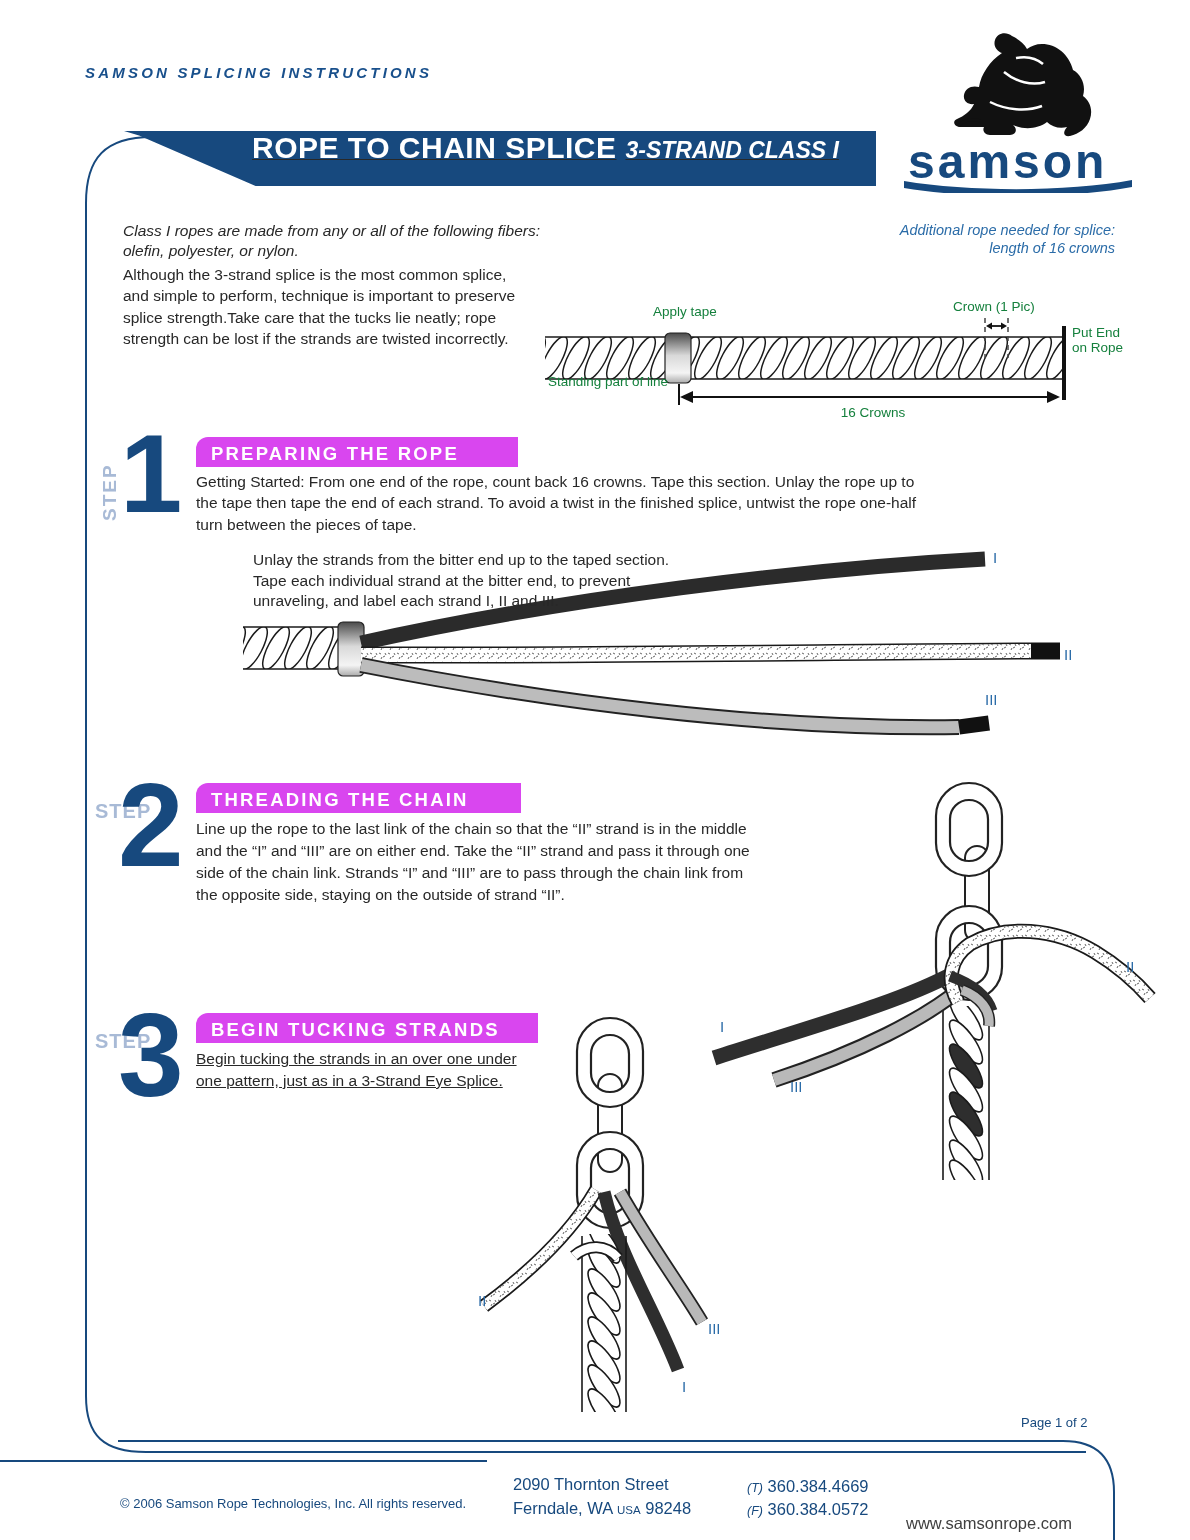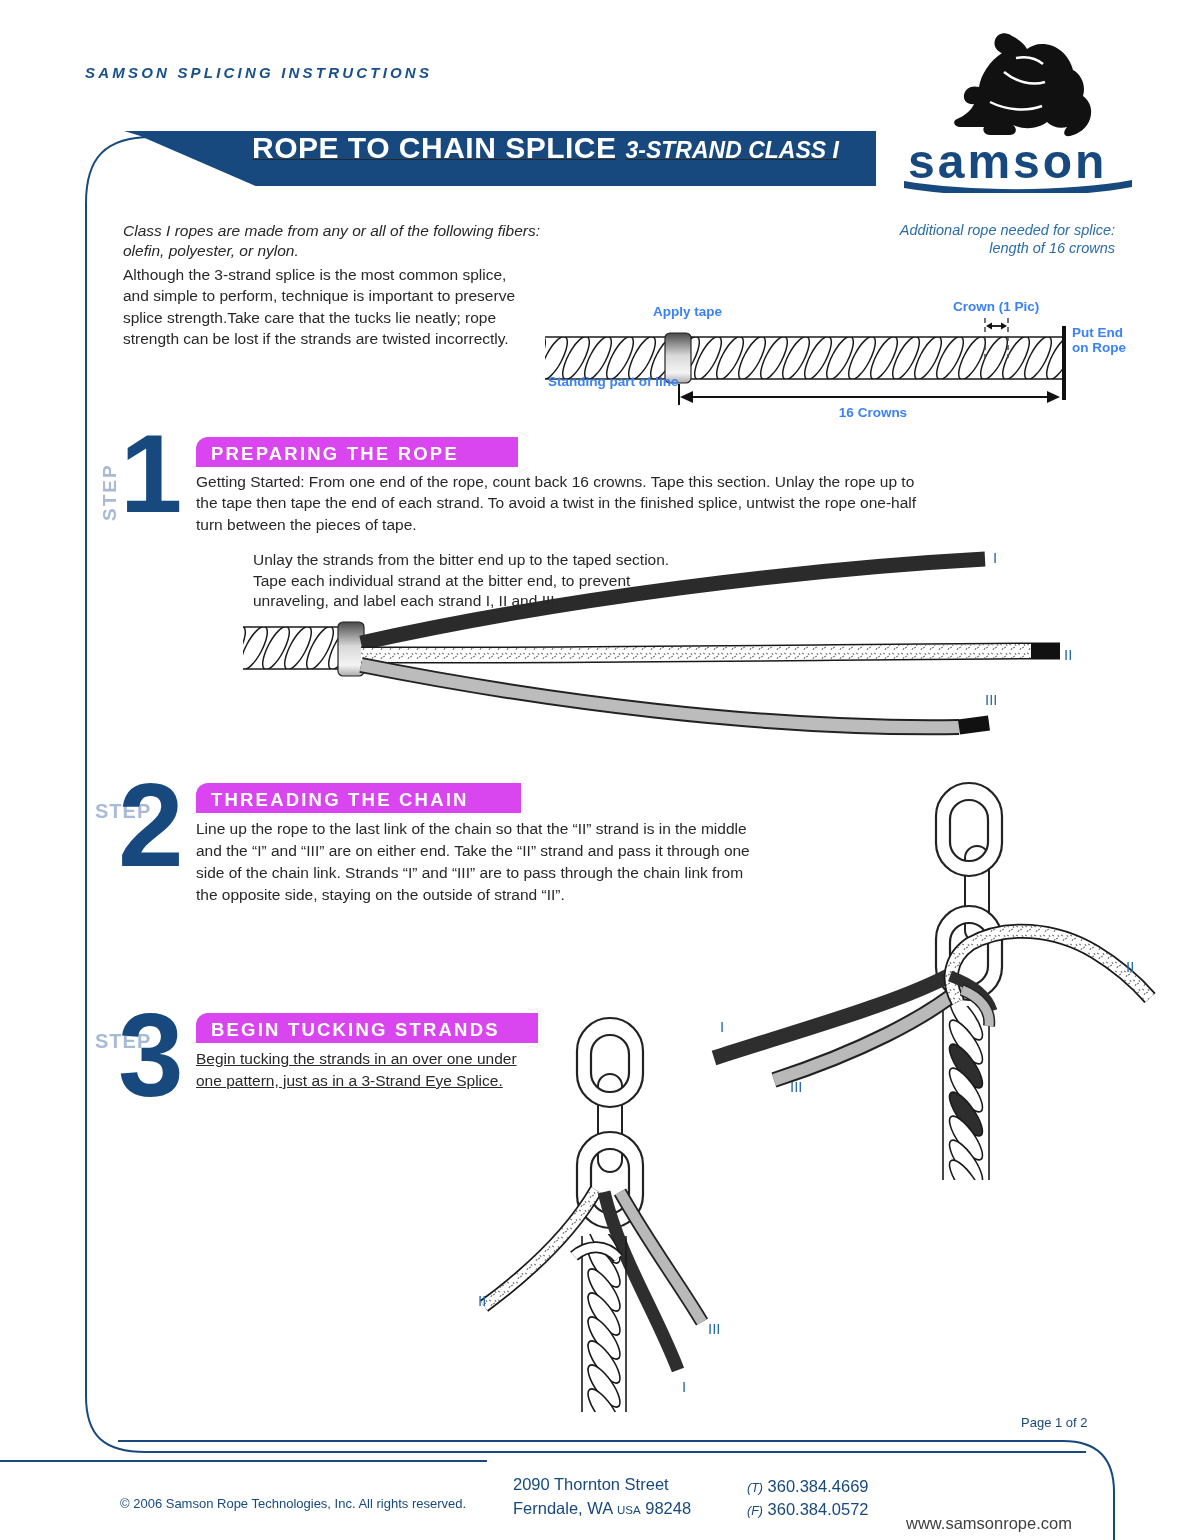--- a/index.html
+++ b/index.html
@@ -27,21 +27,21 @@
   .title-sub{font-size:23px;font-weight:bold;font-style:italic;margin-left:9px;}
   
   .logo{left:898px;top:28px;width:240px;height:165px;z-index:3;}
   
   .intro-italic{left:123px;top:221px;width:445px;font-size:15.5px;font-style:italic;line-height:1.3;z-index:2;}
   .intro-para{left:123px;top:264px;width:404px;font-size:15.5px;line-height:1.38;z-index:2;}
   .side-note{left:860px;top:221px;width:255px;text-align:right;font-size:14.5px;font-style:italic;
     color:#2B6CA8;line-height:1.25;z-index:2;}
   
   .rope-diagram{left:543px;top:295px;width:592px;height:125px;z-index:2;}
-  .diag-label{position:absolute;font-size:13.5px;color:#3b82f6;white-space:nowrap;font-weight:bold;}
+  .diag-label{position:absolute;font-size:13.5px;color:#15803d;white-space:nowrap;}
   
   .step-word-v{
     left:99px;top:452px;height:80px;width:22px;writing-mode:vertical-rl;transform:rotate(180deg);
     font-size:19px;font-weight:bold;letter-spacing:2px;color:#A8BAD6;z-index:2;text-align:center;
   }
   .step-word-h{font-size:20px;font-weight:bold;letter-spacing:1px;color:#A8BAD6;z-index:2;}
   .step-num{font-weight:bold;color:#17497E;z-index:2;line-height:0.82;}
   .heading-bar{
     background:#d946ef;border-top-left-radius:12px;color:#ffffff;z-index:2;
     font-size:18.5px;font-weight:bold;letter-spacing:2.2px;

